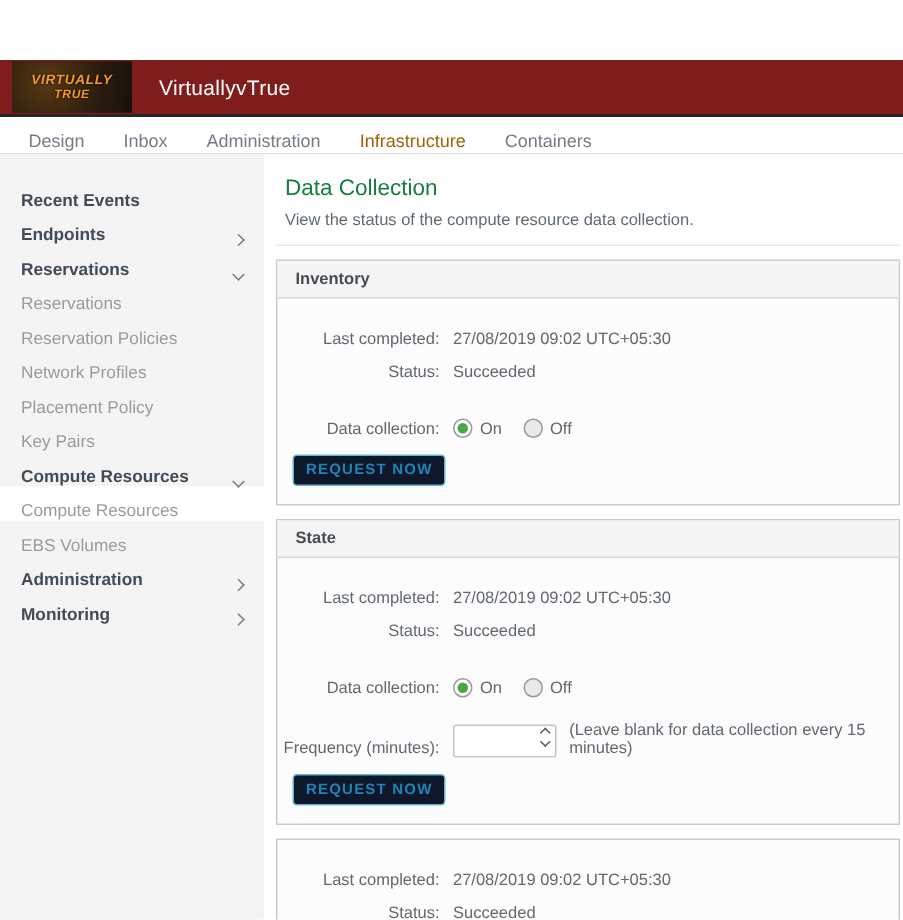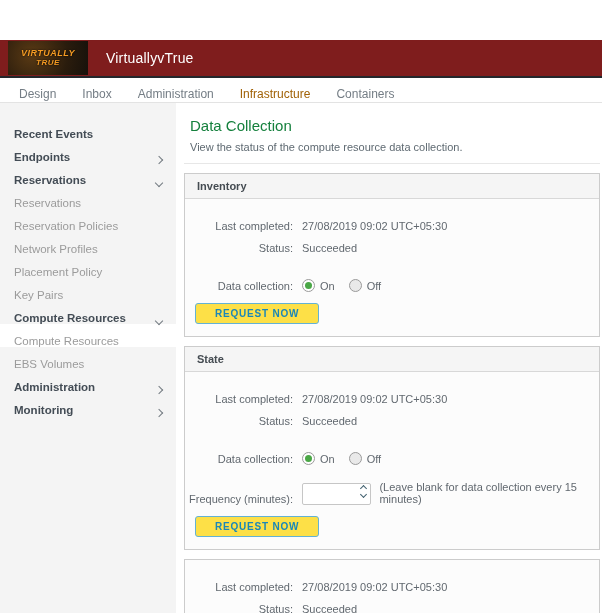--- a/index.html
+++ b/index.html
@@ -53,21 +53,21 @@
   .num-wrap { position:relative; width:82px; height:22px; margin-right:8px; }
   .num-input { width:100%; height:100%; border:1px solid #c6c6c6; border-radius:2px; background:#fff; padding:0 18px 0 6px; font-size:11px; color:#444; font-family:"Liberation Sans",sans-serif; }
   .spinner { position:absolute; right:5px; top:3px; display:flex; flex-direction:column; gap:3px; cursor:pointer; }
   .spin-chev { width:5px; height:5px; border-right:1.4px solid #41606f; border-bottom:1.4px solid #41606f; }
   .spin-chev.up { transform:rotate(-135deg); }
   .spin-chev.dn { transform:rotate(45deg); margin-top:-2px; }
 
   .hint { font-size:11px; color:#61686f; }
 
   .btn { display:inline-block; border-radius:3px; font-size:10px; font-weight:bold; letter-spacing:.8px; text-transform:uppercase; cursor:pointer; font-family:"Liberation Sans",sans-serif; }
-  .btn-outline { background:#fde047; border:1px solid #63b2d4; color:#1a87b8; padding:4px 19px; }
+  .btn-outline { background:#0f172a; border:1px solid #63b2d4; color:#1a87b8; padding:4px 8px; }
   .request-btn { margin:11px 0 1px 10px; }
 </style>
 </head>
 <body>
 
 <div class="topbar">
   <div class="logo">
     <span class="l1">VIRTUALLY</span>
     <span class="l2">TRUE</span>
   </div>

